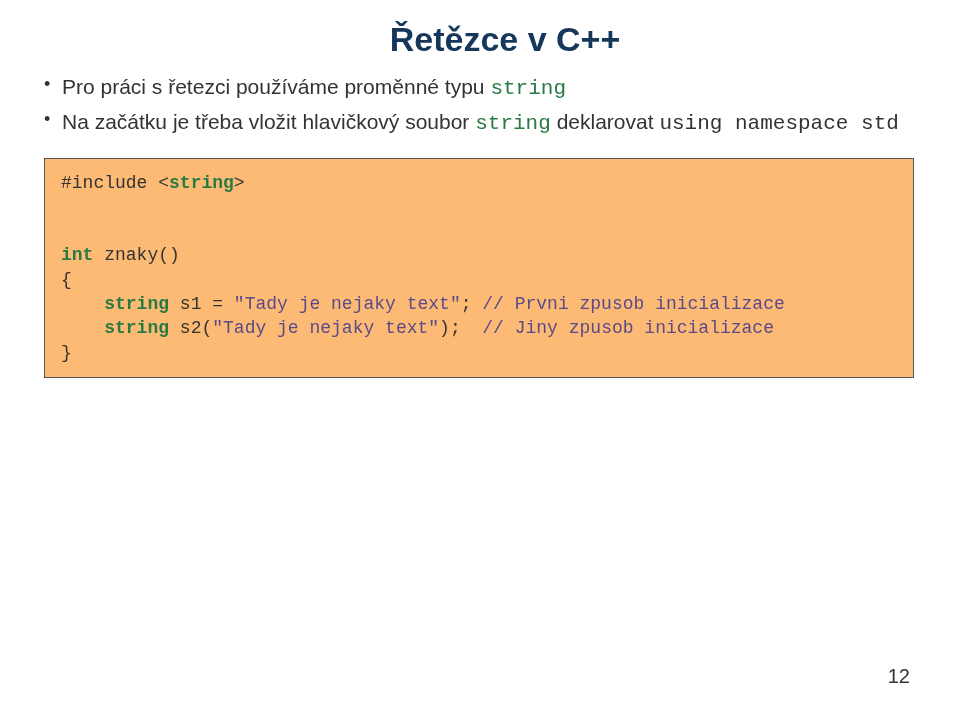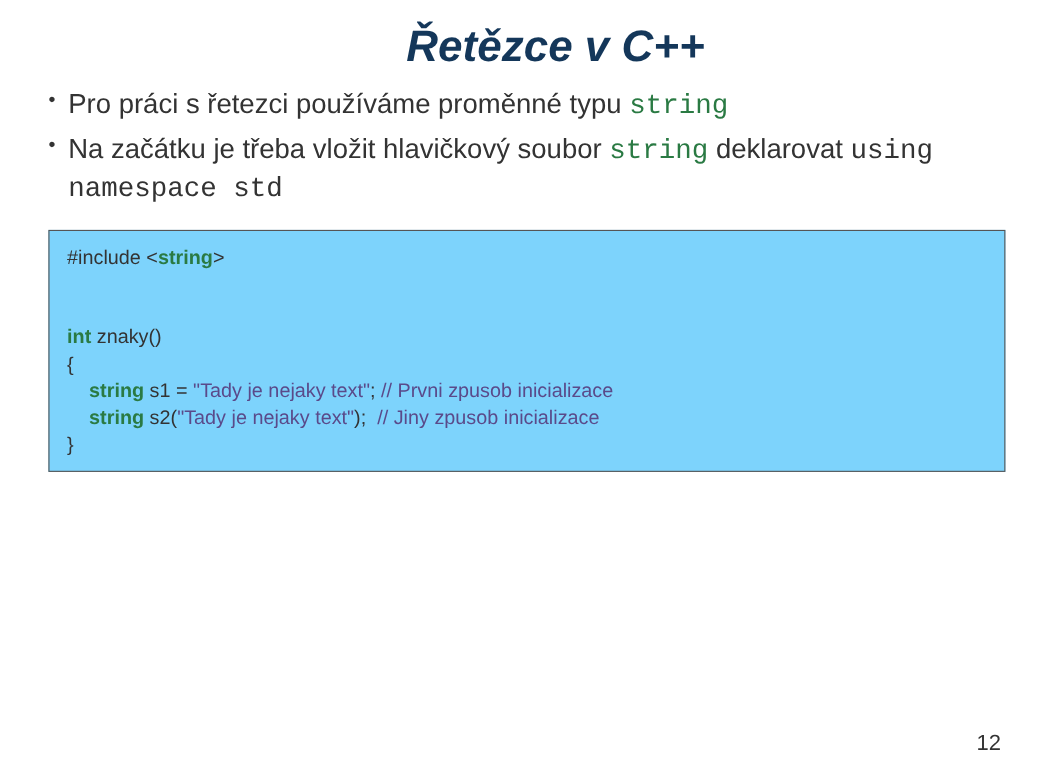--- a/index.html
+++ b/index.html
@@ -7,34 +7,33 @@
       width: 960px;
       height: 710px;
       background: #ffffff;
       font-family: Verdana, Geneva, sans-serif;
       position: relative;
       padding: 20px 50px 20px 40px;
       color: #333333;
     }
     .title {
       text-align: center;
-      font-size: 40px;
+      font-size: 34px;
       font-weight: bold;
       color: #14375a;
       margin-bottom: 14px;
       margin-left: 60px;
-      font-style: italic;
     }
     .bullet-list {
       list-style: none;
     }
     .bullet-item {
       position: relative;
       padding-left: 22px;
-      font-size: 25px;
+      font-size: 21px;
       line-height: 1.3;
       margin-bottom: 6px;
       color: #333333;
     }
     .bullet-item::before {
       content: "•";
       position: absolute;
       left: 4px;
       top: 0;
       color: #333333;
@@ -44,26 +43,26 @@
       font-family: "Courier New", Courier, monospace;
       color: #2a7a43;
     }
     .mono-plain {
       font-family: "Courier New", Courier, monospace;
       color: #333333;
       margin-top: 36px;
     }
     .code-box {
       border: 1px solid #555555;
-      background: #7dd3fc;
+      background: #fdba74;
       padding: 12px 16px;
       margin-top: 20px;
       margin-left: 4px;
       width: 870px;
-      font-family: Liberation Sans, sans-serif;
+      font-family: Liberation Mono, monospace;
       font-size: 18px;
       line-height: 1.35;
     }
     .code-box .kw { color: #2a7a43; font-weight: bold; }
     .code-box .plain { color: #333333; }
     .code-box .str { color: #5a4a8a; }
     .code-box .cmt { color: #5a4a8a; }
     .code-line { white-space: pre; }
     .page-num {
       position: absolute;

